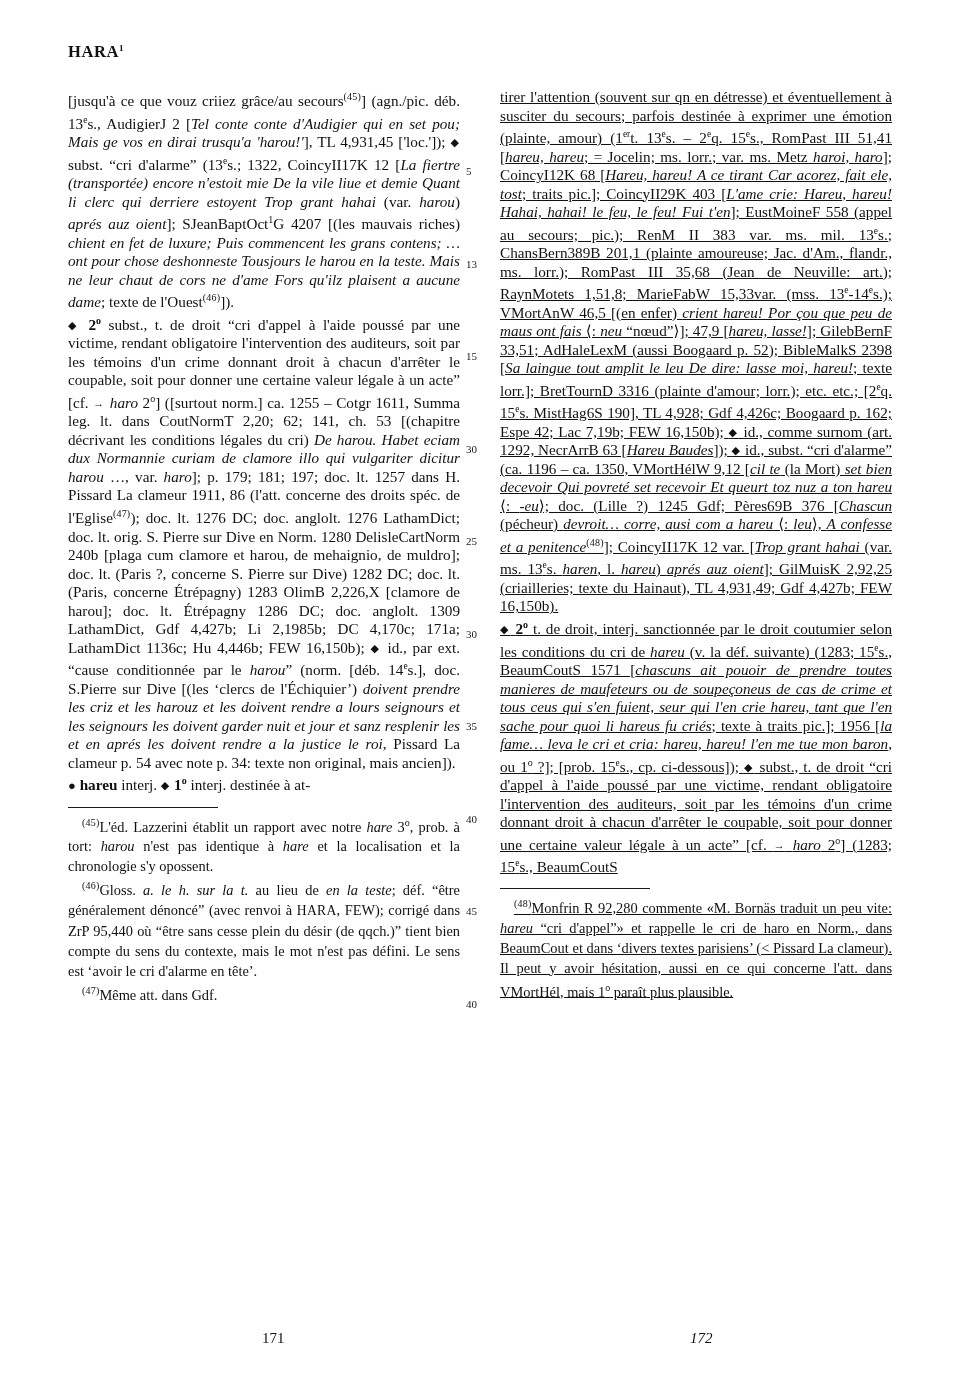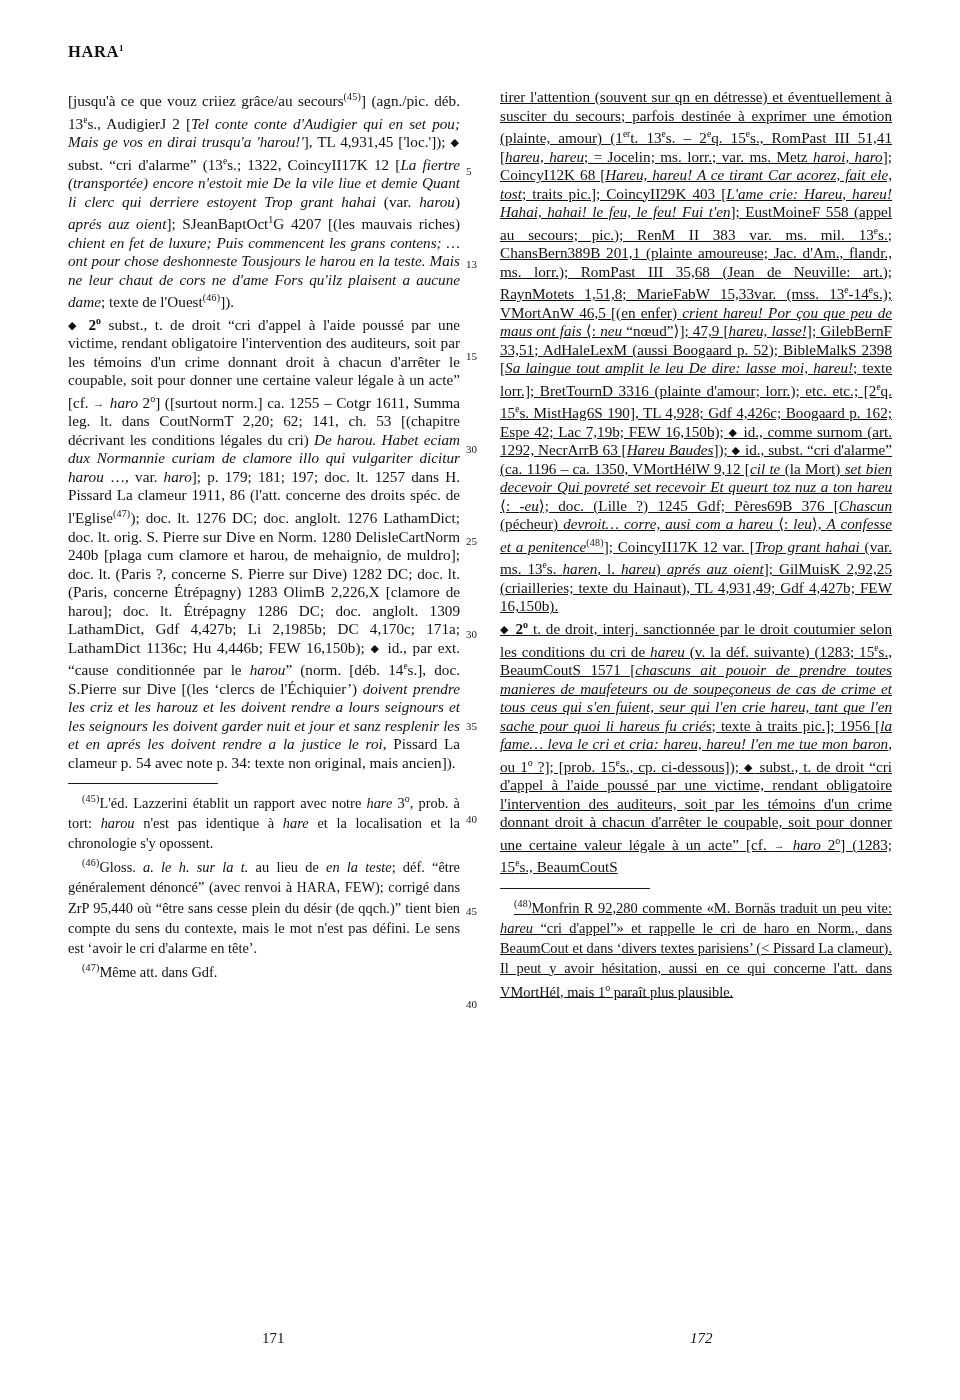--- a/index.html
+++ b/index.html
@@ -121,20 +121,21 @@
 <div class="page">
 
   <div class="headword">
     <span>HARA</span><span class="sup">1</span>
   </div>
 
   <div class="col col-left">
     <div>
         <p>[jusqu'à ce que vouz criiez grâce/au secours<sup class="fnum">(45)</sup>] (agn./pic. déb. 13<span class="sup">e</span>s., AudigierJ 2 [<i>Tel conte conte d'Audigier qui en set pou; Mais ge vos en dirai trusqu'a 'harou!'</i>], TL 4,931,45 ['loc.']); <span class="dia">◆</span> subst. “cri d'alarme” (13<span class="sup">e</span>s.; 1322, CoincyII17K 12 [<i>La fiertre (transportée) encore n'estoit mie De la vile liue et demie Quant li clerc qui derriere estoyent Trop grant hahai</i> (var. <i>harou</i>) <i>aprés auz oient</i>]; SJeanBaptOct<span class="supn">1</span>G 4207 [(les mauvais riches) <i>chient en fet de luxure; Puis commencent les grans contens; … ont pour chose deshonneste Tousjours le harou en la teste. Mais ne leur chaut de cors ne d'ame Fors qu'ilz plaisent a aucune dame</i>; texte de l'Ouest<sup class="fnum">(46)</sup>]).</p>
         <p><span class="dia">◆</span> <span class="b">2<span class="supn">o</span></span> subst., t. de droit “cri d'appel à l'aide poussé par une victime, rendant obligatoire l'intervention des auditeurs, soit par les témoins d'un crime donnant droit à chacun d'arrêter le coupable, soit pour donner une certaine valeur légale à un acte” [cf. <span class="dia">→</span> <i>haro</i> 2<span class="supn">o</span>] ([surtout norm.] ca. 1255 – Cotgr 1611, Summa leg. lt. dans CoutNormT 2,20; 62; 141, ch. 53 [(chapitre décrivant les conditions légales du cri) <i>De harou. Habet eciam dux Normannie curiam de clamore illo qui vulgariter dicitur harou</i> …, var. <i>haro</i>]; p. 179; 181; 197; doc. lt. 1257 dans H. Pissard La clameur 1911, 86 (l'att. concerne des droits spéc. de l'Eglise<sup class="fnum">(47)</sup>); doc. lt. 1276 DC; doc. anglolt. 1276 LathamDict; doc. lt. orig. S. Pierre sur Dive en Norm. 1280 DelisleCartNorm 240b [plaga cum clamore et harou, de mehaignio, de muldro]; doc. lt. (Paris ?, concerne S. Pierre sur Dive) 1282 DC; doc. lt. (Paris, concerne Étrépagny) 1283 OlimB 2,226,X [clamore de harou]; doc. lt. Étrépagny 1286 DC; doc. anglolt. 1309 LathamDict, Gdf 4,427b; Li 2,1985b; DC 4,170c; 171a; LathamDict 1136c; Hu 4,446b; FEW 16,150b); <span class="dia">◆</span> id., par ext. “cause conditionnée par le <i>harou</i>” (norm. [déb. 14<span class="sup">e</span>s.], doc. S.Pierre sur Dive [(les ‘clercs de l'Échiquier’) <i>doivent prendre les criz et les harouz et les doivent rendre a lours seignours et les seignours les doivent garder nuit et jour et sanz resplenir les et en aprés les doivent rendre a la justice le roi</i>, Pissard La clameur p. 54 avec note p. 34: texte non original, mais ancien]).</p>
+        <p><span class="bullet">●</span> <span class="b">hareu</span> interj. <span class="dia">◆</span> <span class="b">1<span class="supn">o</span></span> interj. destinée à at-</p>
       </div>
     <div class="fn-rule"></div>
     <div class="footnotes">
         <p><sup class="fnum">(45)</sup>L'éd. Lazzerini établit un rapport avec notre <i>hare</i> 3<span class="supn">o</span>, prob. à tort: <i>harou</i> n'est pas identique à <i>hare</i> et la localisation et la chronologie s'y opossent.</p>
         <p><sup class="fnum">(46)</sup>Gloss. <i>a. le h. sur la t.</i> au lieu de <i>en la teste</i>; déf. “être généralement dénoncé” (avec renvoi à <span class="sc">HARA</span>, FEW); corrigé dans ZrP 95,440 où “être sans cesse plein du désir (de qqch.)” tient bien compte du sens du contexte, mais le mot n'est pas défini. Le sens est ‘avoir le cri d'alarme en tête’.</p>
         <p><sup class="fnum">(47)</sup>Même att. dans Gdf.</p>
       </div>
   </div>
 
   <div class="linenums">

